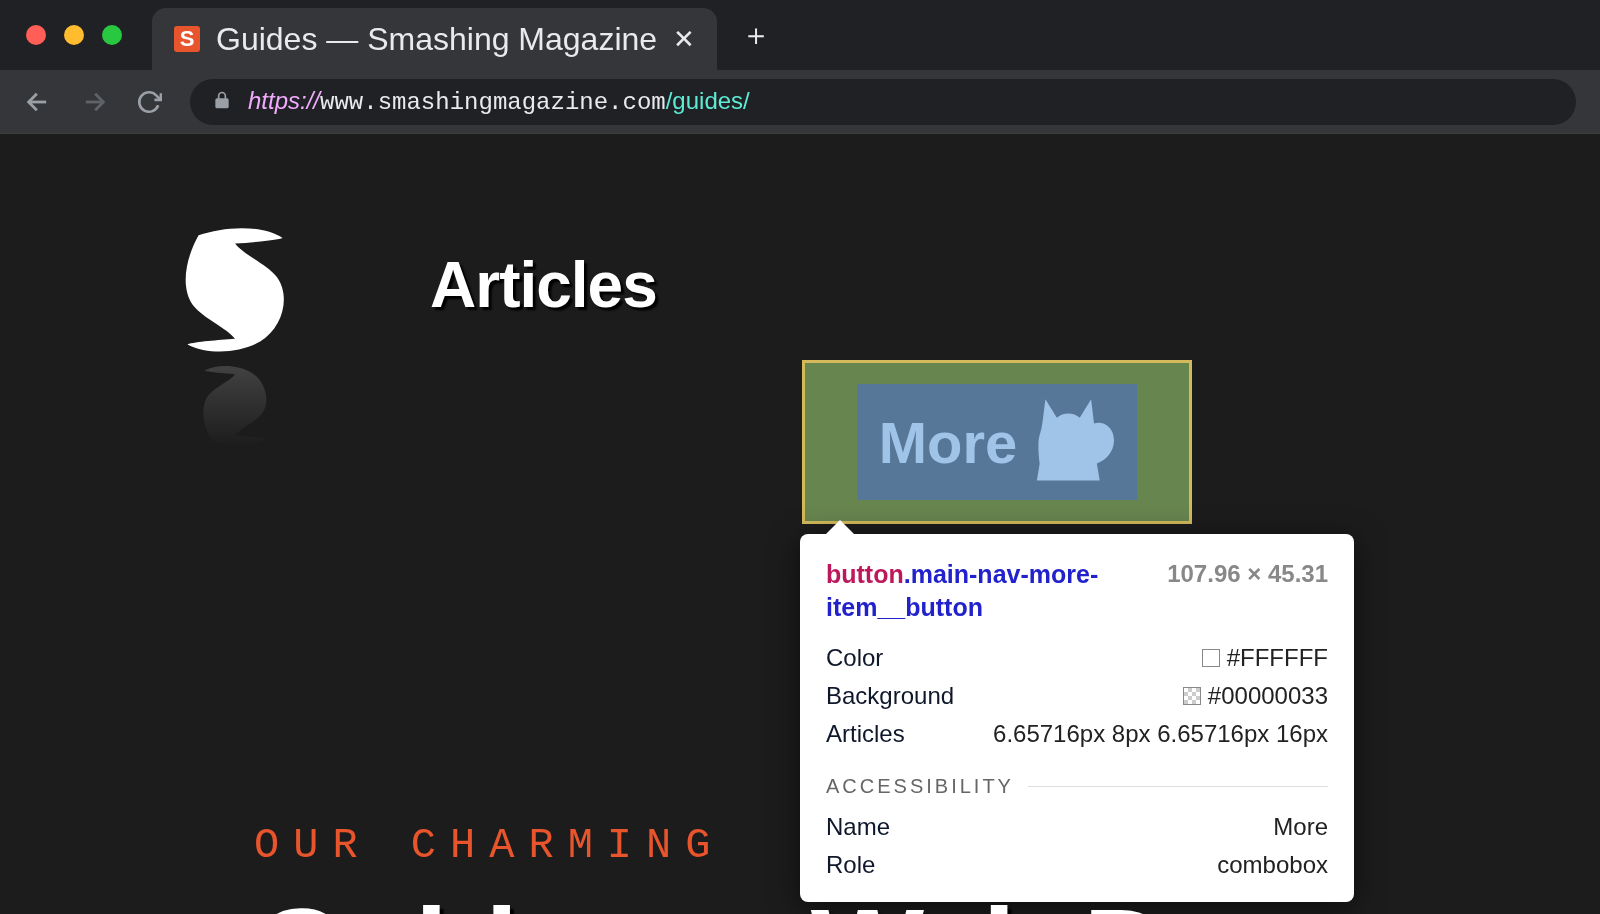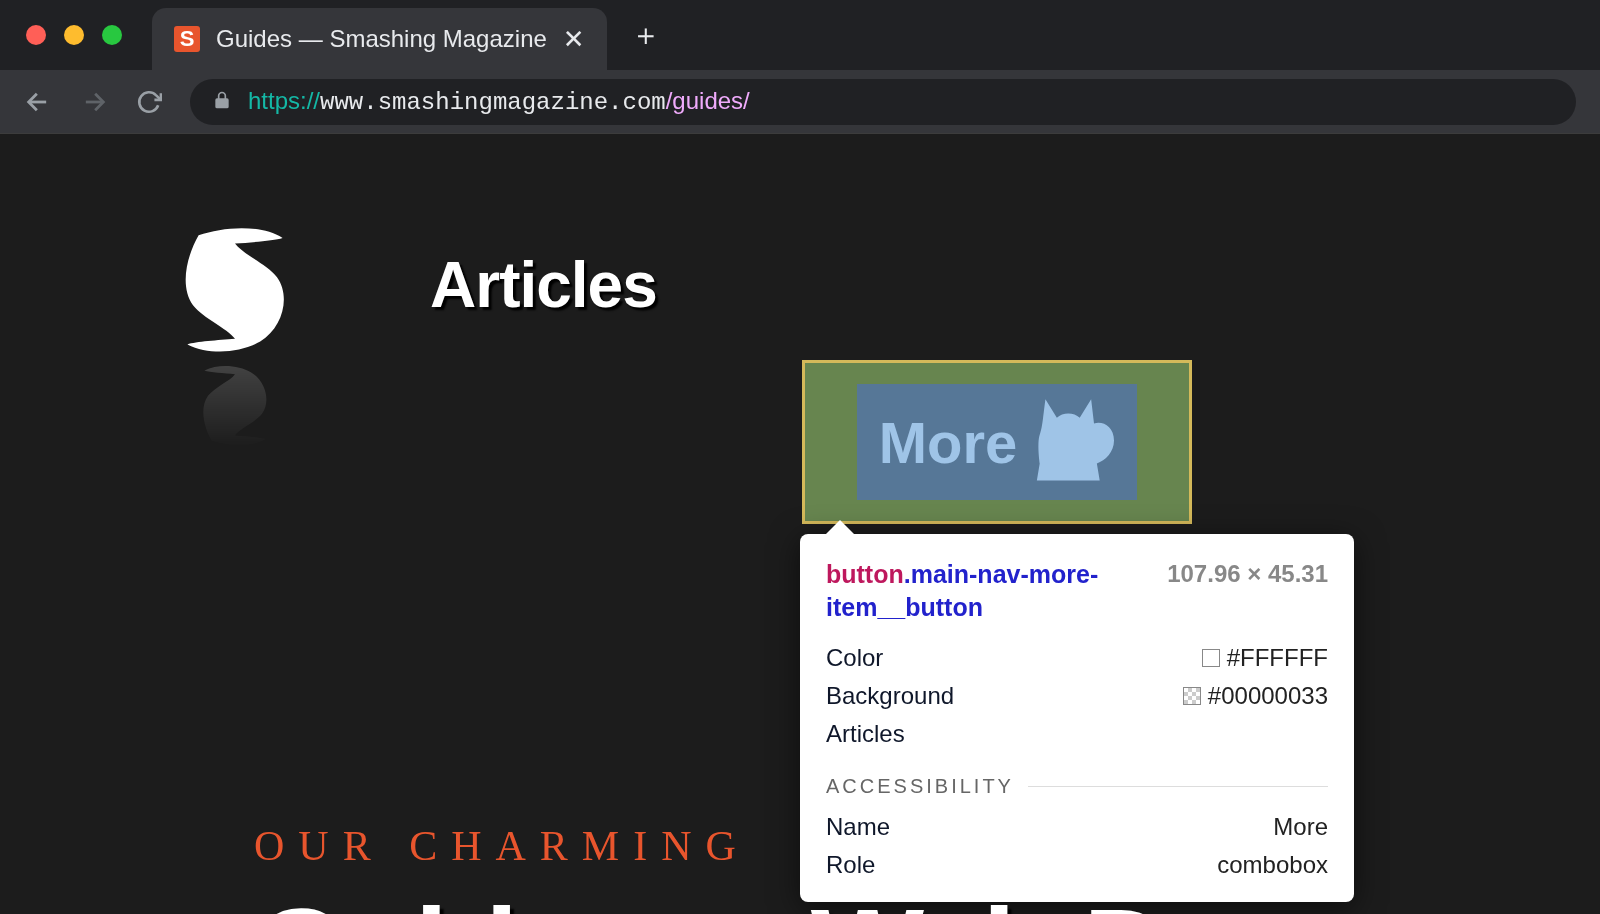--- a/index.html
+++ b/index.html
@@ -26,36 +26,36 @@
     position:relative;
     top:4px;
   }
   .favicon {
     width:26px; height:26px;
     background:#e8552d;
     display:flex; align-items:center; justify-content:center;
     color:#fff; font-weight:900; font-size:22px;
     border-radius:3px;
   }
-  .tab-title { color:#e8eaed; font-size:24px; font-weight:400; flex:1; white-space:nowrap; }
+  .tab-title { color:#e8eaed; font-size:32px; font-weight:400; flex:1; white-space:nowrap; }
   .tab-close { color:#e8eaed; font-size:26px; font-weight:300; cursor:pointer; }
   .newtab { color:#e8eaed; font-size:30px; margin-left:24px; font-weight:300; cursor:pointer; }
 
   .toolbar { height:64px; background:#35363a; display:flex; align-items:center; padding:0 24px; gap:28px; border-bottom:1px solid #3c3c3c; }
   .nav-btn { color:#9aa0a6; display:flex; align-items:center; justify-content:center; cursor:pointer; }
   .nav-btn.disabled { color:#5f6368; }
   .addr {
     flex:1; height:46px; background:#202124; border-radius:24px;
     display:flex; align-items:center; padding:0 22px; gap:16px;
     color:#e8eaed; font-size:24px;
   }
   .lock-icon { color:#9aa0a6; }
-  .url-proto { color:#14b8a6; }
+  .url-proto { color:#f0abfc;font-style:italic; }
   .url-host { color:#e8eaed;font-family:Liberation Mono, monospace; }
-  .url-path { color:#f0abfc;margin-top:24px; }
+  .url-path { color:#5eead4;margin-top:24px; }
 
   
   .page { background:#1c1c1c; position:relative; height:670px; }
   .nav-area { display:flex; align-items:flex-start; padding-top:90px; padding-left:160px; gap:120px; }
   .logo-wrap { display:flex; flex-direction:column; align-items:center; }
   .logo { width:150px; height:140px; color:#fff; }
   .logo-reflect { width:150px; height:90px; transform:scaleY(-1); opacity:0.18; margin-top:-6px;
     -webkit-mask-image:linear-gradient(to top, black, transparent);
     mask-image:linear-gradient(to top, black, transparent);
   }
@@ -109,21 +109,21 @@
       linear-gradient(45deg,transparent 75%,#ccc 75%),
       linear-gradient(-45deg,transparent 75%,#ccc 75%);
     background-size:8px 8px;
     background-position:0 0,0 4px,4px -4px,-4px 0;
   }
   .tt-sec { color:#666; font-size:20px; letter-spacing:3px; margin:22px 0 10px 0; font-weight:500; display:flex; align-items:center; gap:14px; }
   .tt-sec::after { content:""; flex:1; height:1px; background:#ddd; }
 
   
   .headline { position:absolute; left:254px; top:688px; }
-  .eyebrow { color:#e8552d; font-size:42px; letter-spacing:14px; font-family:Liberation Serif, serif; font-weight:400; }
+  .eyebrow { color:#e8552d; font-size:42px; letter-spacing:14px; font-family:Liberation Mono, monospace; font-weight:400; }
   .big { color:#fff; font-size:120px; font-weight:900; letter-spacing:-3px; margin-top:12px; white-space:nowrap; text-shadow:4px 4px 2px #000; }
 </style>
 </head>
 <body>
 
 <div class="chrome">
   <div class="tab-strip">
     <div class="traffic">
       <div class="tl red"></div>
       <div class="tl yellow"></div>
@@ -200,20 +200,21 @@
     <div class="tt-row">
       <span class="k">Color</span>
       <span class="v"><span class="swatch white"></span><span>#FFFFFF</span></span>
     </div>
     <div class="tt-row">
       <span class="k">Background</span>
       <span class="v"><span class="swatch trans"></span><span>#00000033</span></span>
     </div>
     <div class="tt-row">
       <span class="k">Articles</span>
+      <span class="v">6.65716px 8px 6.65716px 16px</span>
     </div>
     <div class="tt-sec">ACCESSIBILITY</div>
     <div class="tt-row">
       <span class="k">Name</span>
       <span class="v">More</span>
     </div>
     <div class="tt-row">
       <span class="k">Role</span>
       <span class="v">combobox</span>
     </div>

